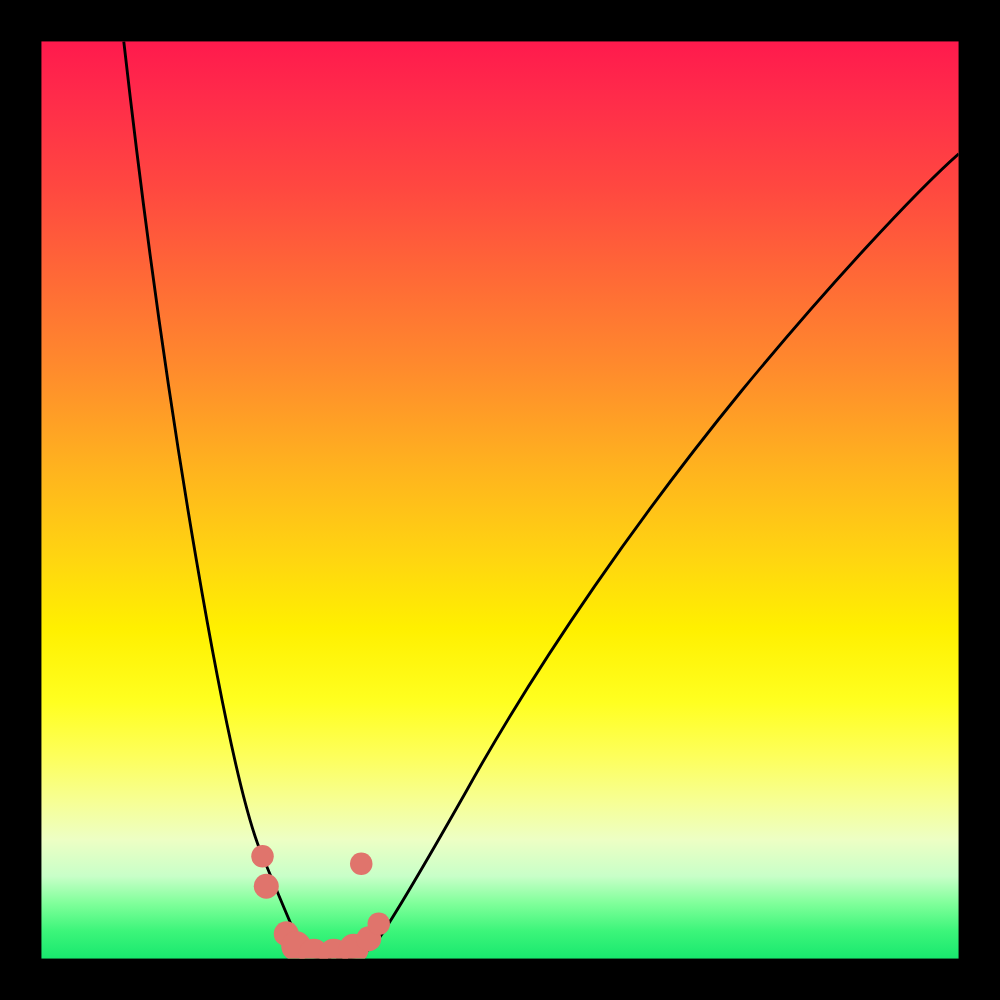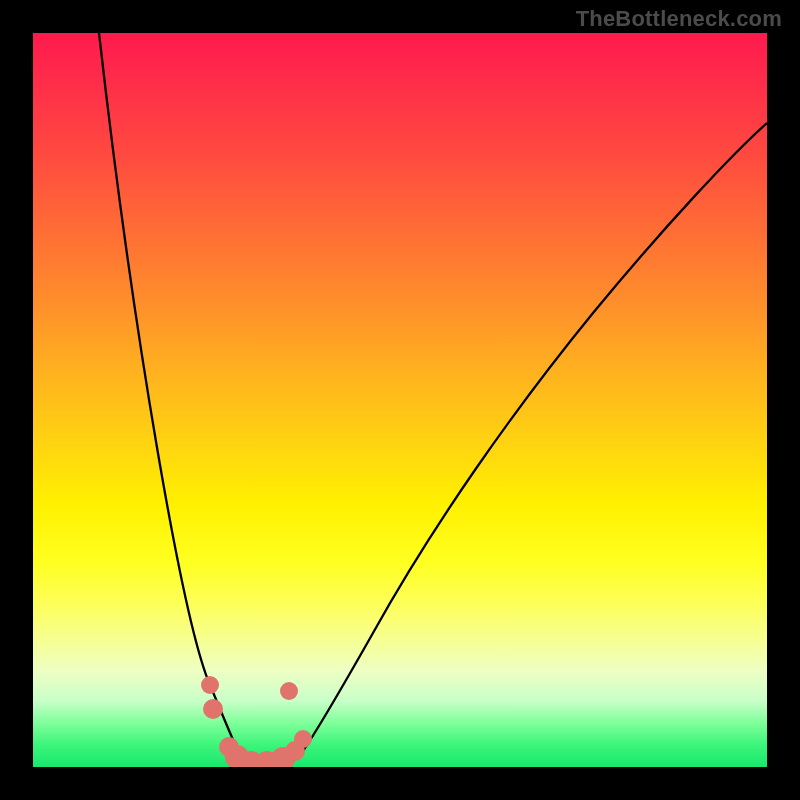--- a/index.html
+++ b/index.html
@@ -88,14 +88,13 @@
         <circle cx="218" cy="730" r="12"></circle>
         <circle cx="234" cy="730" r="12"></circle>
         <circle cx="250" cy="726" r="12"></circle>
         <circle cx="262" cy="718" r="10"></circle>
         <circle cx="270" cy="706" r="9"></circle>
         <circle cx="256" cy="658" r="9"></circle>
       </g>
     </svg>
   </div>
 
-  <div class="watermark">TheBottleneck.com</div>
 </div>
 
 </body></html>

